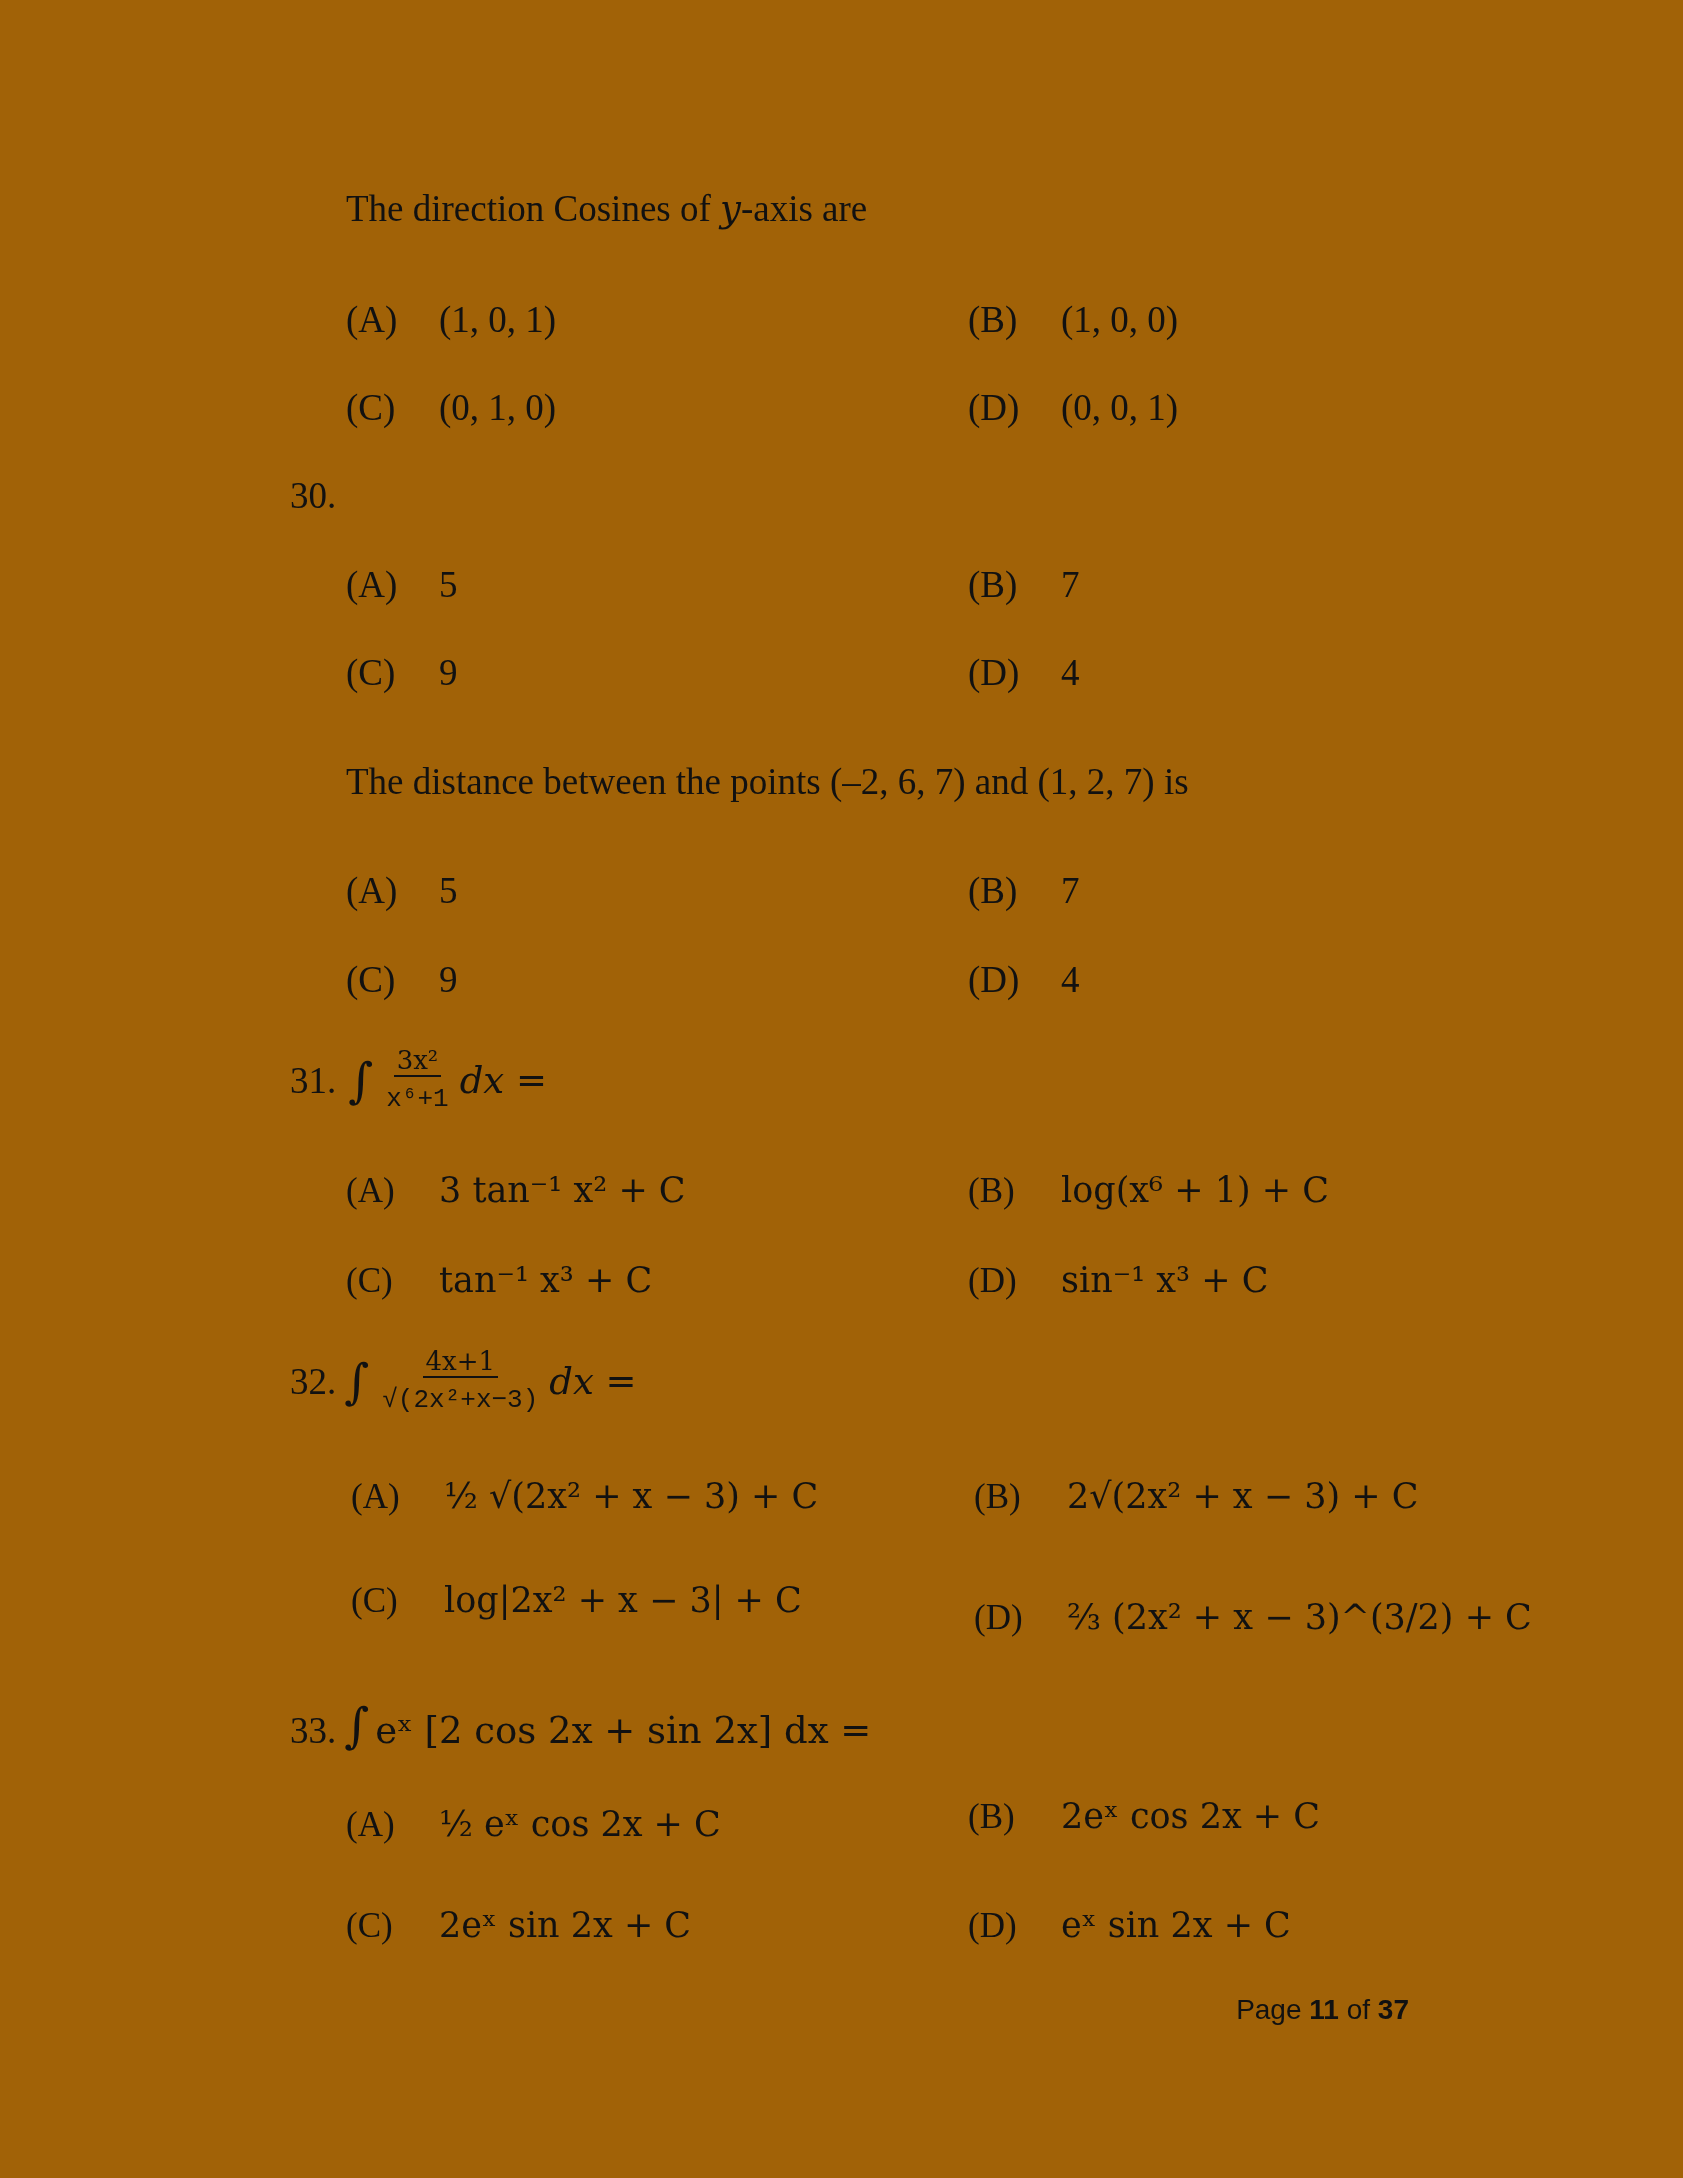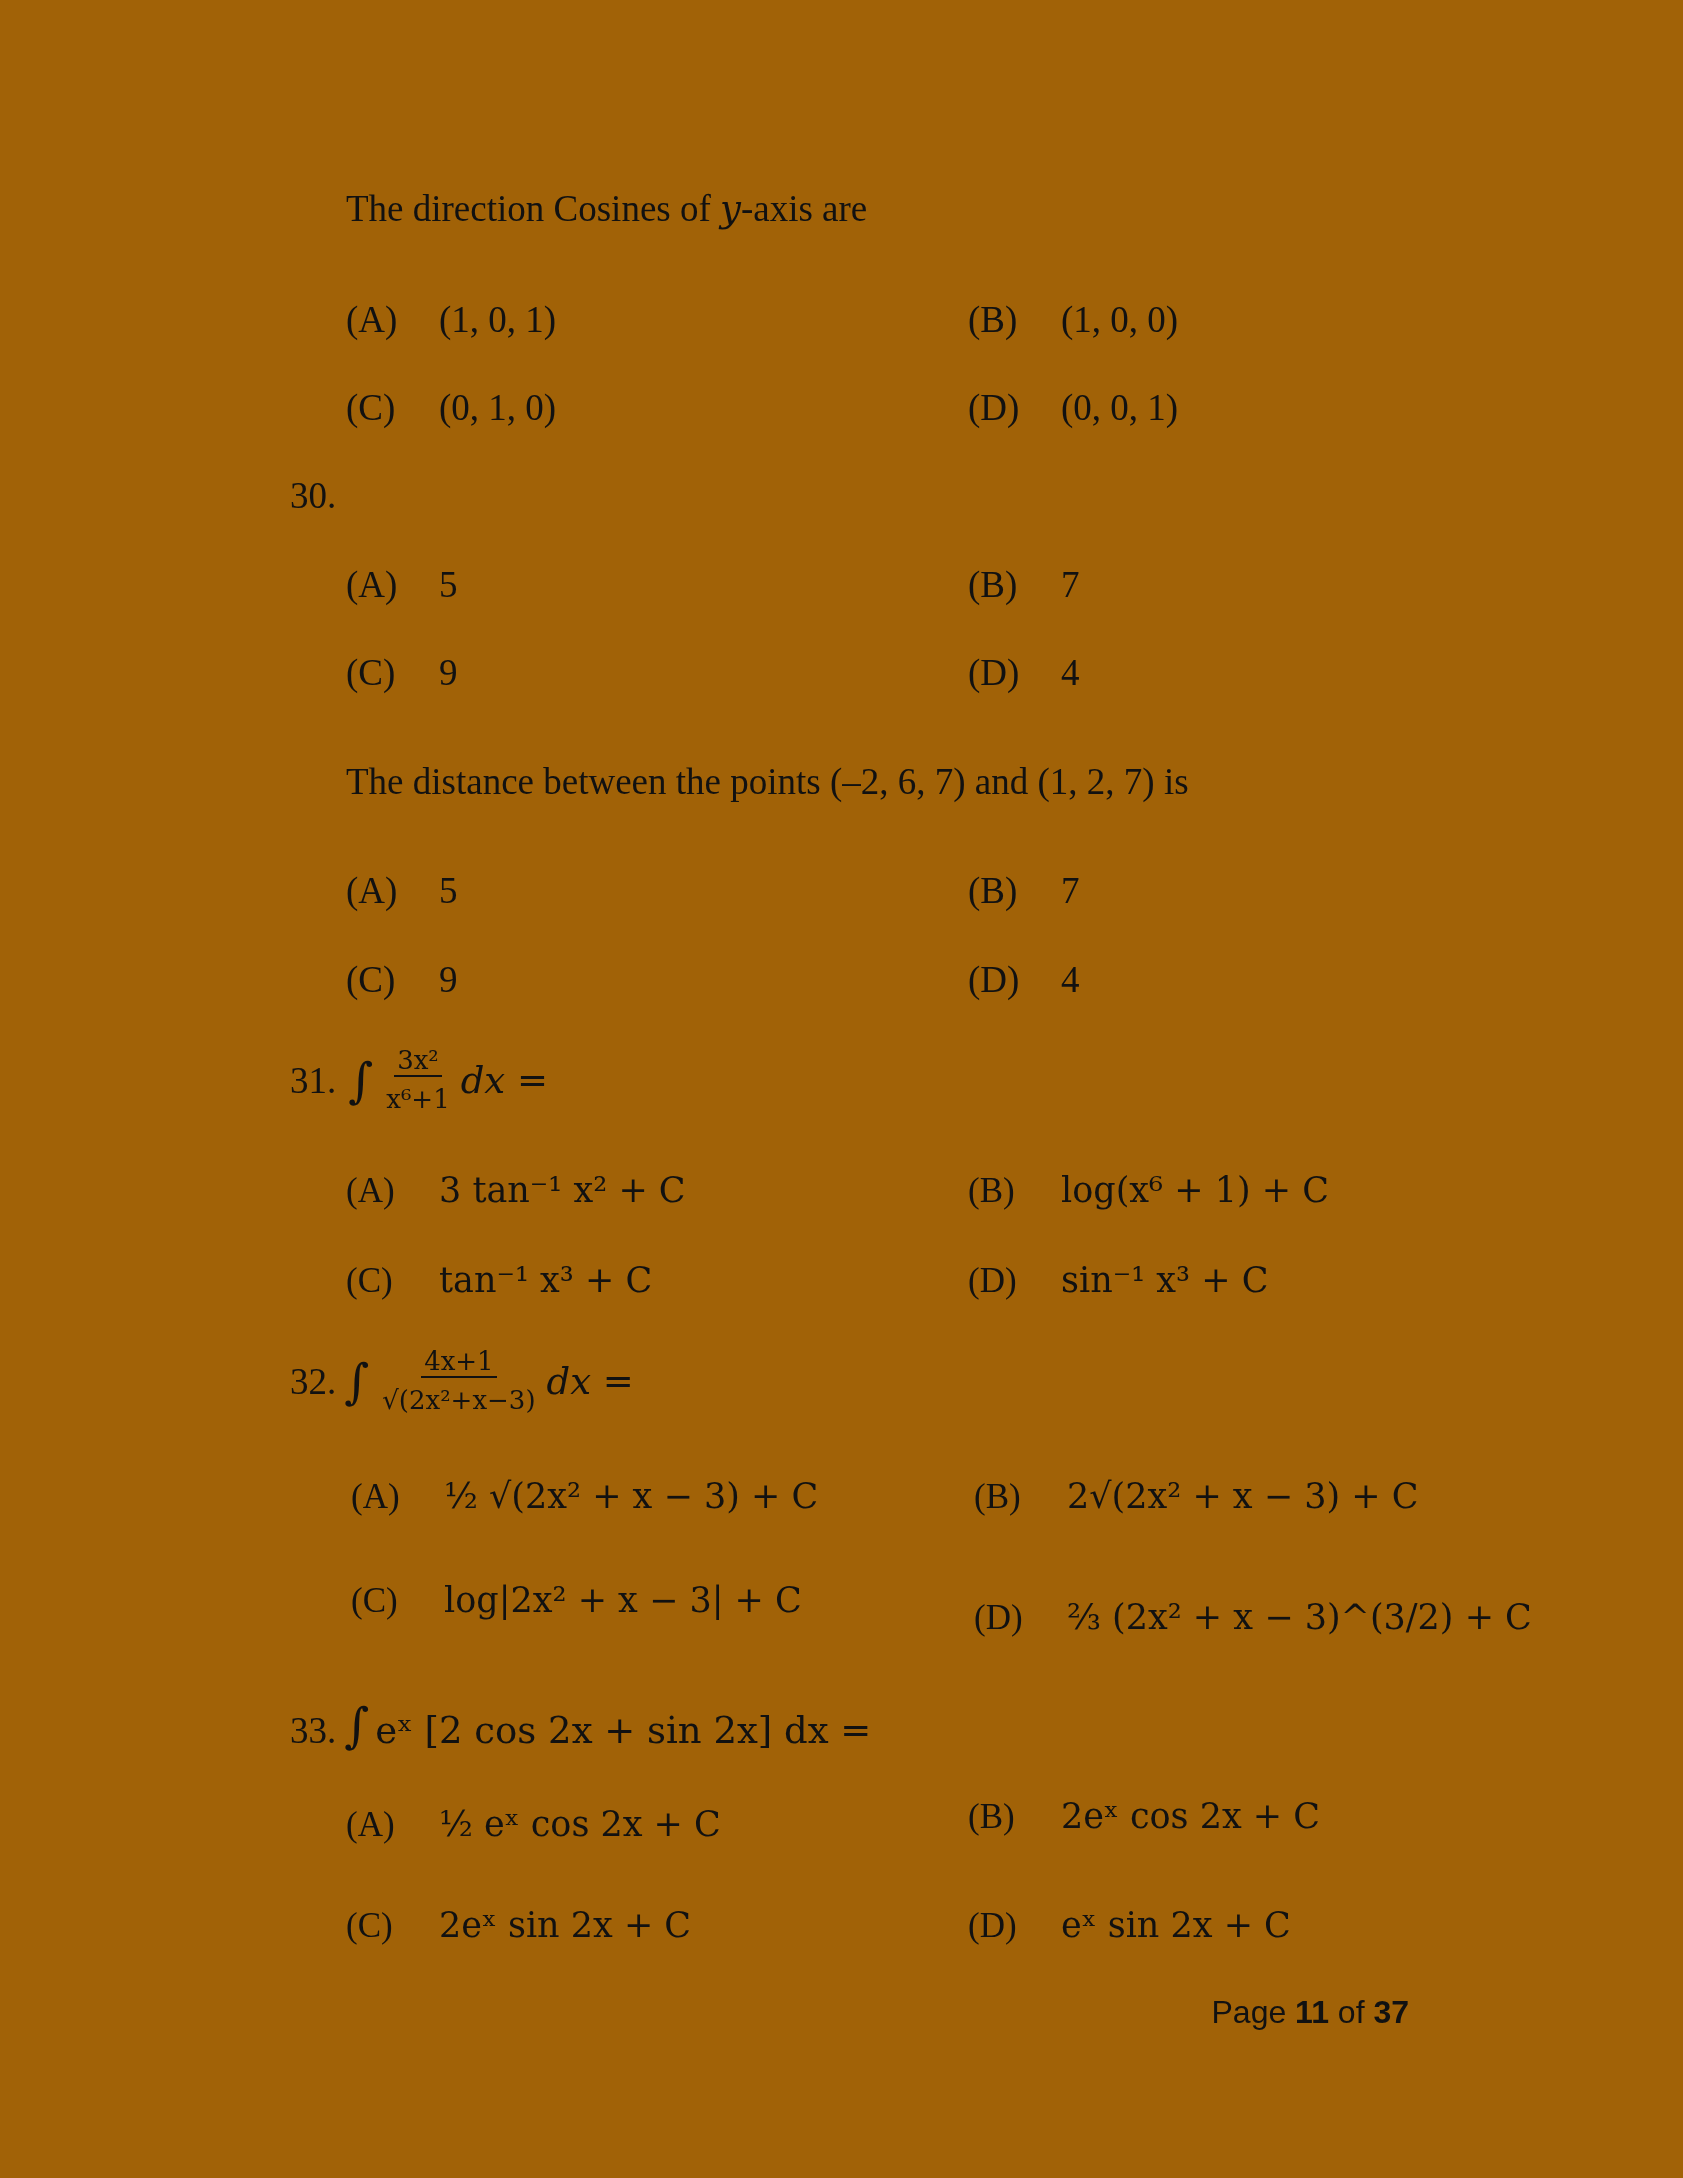--- a/index.html
+++ b/index.html
@@ -9,24 +9,24 @@
   .math { font-family: "DejaVu Serif", "Liberation Serif", serif; }
   .sans { font-family: "Liberation Sans", "DejaVu Sans", sans-serif; }
   .line { position: absolute; white-space: nowrap; font-size: 37px; line-height: 1; }
   .qnum { position: absolute; white-space: nowrap; font-size: 37px; line-height: 1; }
   .opt { position: absolute; white-space: nowrap; font-size: 37px; line-height: 1; display: flex; align-items: center; }
   .opt .lbl { display: inline-block; width: 93px; font-family: "Liberation Serif", serif; }
   .opt .val { display: inline-flex; align-items: center; }
   i.v { font-style: italic; }
   .frac { display: inline-flex; flex-direction: column; align-items: center; vertical-align: middle; margin: 0 4px; line-height: 1.05; }
   .frac .num { border-bottom: 2px solid #111; padding: 0 3px 1px; }
-  .frac .den { padding: 1px 3px 0; }
+  .frac .den { padding: 1px 3px 0; font-family: Liberation Mono, monospace; }
   .frac.small { font-size: 26px; gap: 8px; }
   .integral { font-size: 48px; font-family: "DejaVu Serif", serif; margin-right: 6px; }
-  .page-num { position: absolute; font-size: 32px; white-space: nowrap; }
+  .page-num { position: absolute; font-size: 28px; white-space: nowrap; }
   .page-num b { font-weight: 700; }
 </style>
 </head>
 <body>
 
 <div class="page">
 
   <div class="line serif" style="left:346px; top:190px;">
     <span>The direction Cosines of </span><i class="v math">y</i><span>-axis are</span>
   </div>

